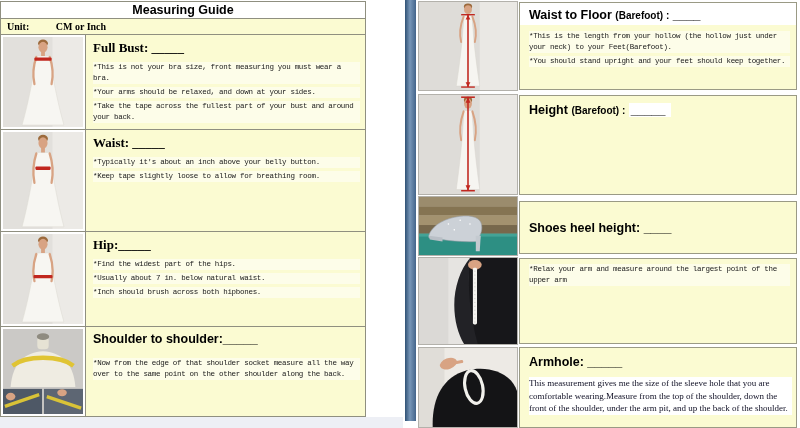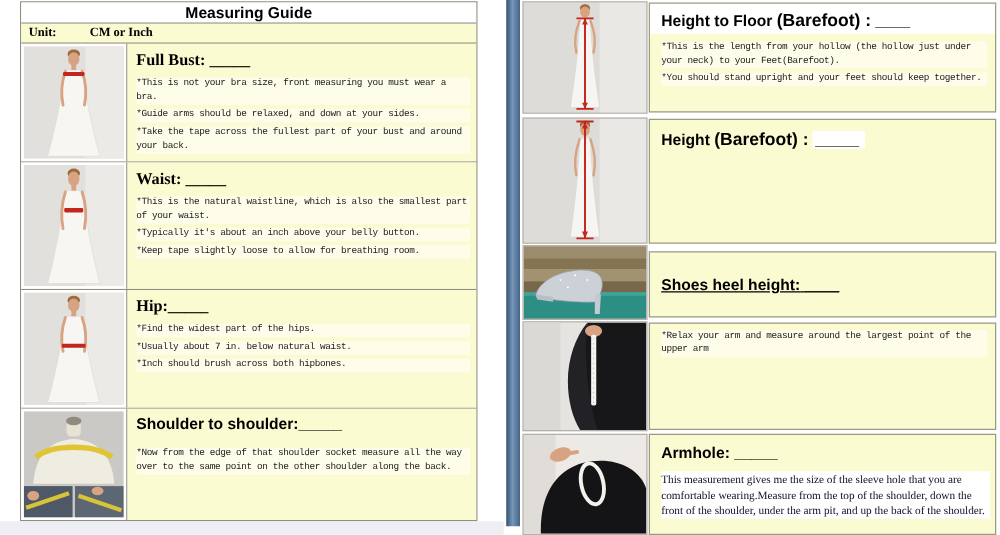--- a/index.html
+++ b/index.html
@@ -1,20 +1,20 @@
 <!DOCTYPE html>
 <html><head>
 <meta charset="utf-8">
 <style>
   html,body{margin:0;padding:0;background:#ffffff;}
   #screen{position:relative;width:800px;height:428px;background:#ffffff;overflow:hidden;
           font-family:"Liberation Sans",sans-serif;color:#000;}
 
   
-  .left-panel{position:absolute;left:16px;top:1px;width:366px;height:416px;
+  .left-panel{position:absolute;left:0;top:1px;width:366px;height:416px;
               border:1px solid #8f8f80;box-sizing:border-box;background:#fff;
               display:flex;flex-direction:column;}
   .lp-title{height:16px;line-height:16px;text-align:center;font-weight:bold;font-size:12.5px;
             border-bottom:1px solid #8f8f80;background:#fff;flex:0 0 auto;}
   .lp-unit{height:16px;line-height:15px;background:#fbfbd2;border-bottom:1px solid #8f8f80;
            font-family:"Liberation Serif",serif;font-weight:bold;font-size:10px;
            padding-left:6px;box-sizing:border-box;flex:0 0 auto;}
   .lp-unit .unit-value{margin-left:24px;}
   .lp-row{display:flex;border-bottom:1px solid #8f8f80;box-sizing:border-box;flex:0 0 auto;}
   .lp-row:last-child{border-bottom:none;}
@@ -35,21 +35,21 @@
   .bottom-strip{position:absolute;left:0;top:417px;width:403px;height:11px;background:#edeff5;}
 
   
   .right-panel{position:absolute;left:418px;top:0;width:382px;height:428px;}
   .rp-img{position:absolute;left:0;width:100px;box-sizing:border-box;
           border:1px solid #b3b1ab;background:#e4e2df;}
   .rp-img svg{width:100%;height:100%;display:block;}
   .rp-box{position:absolute;left:101px;width:278px;background:#fbfbd2;
           border:1px solid #9a9a85;box-sizing:border-box;padding:5px 6px 0 9px;overflow:hidden;}
   .rp-heading{font-weight:bold;font-size:12.5px;margin:2px 0 6px 0;}
-  .rp-h-small{font-size:14px;}
+  .rp-h-small{font-size:10px;}
   .band-white{background:#fff;margin:-5px -6px 6px -9px;padding:5px 6px 3px 9px;}
   .blank-white{background:#fff;padding:0 5px 0 2px;}
   .serif-para{font-family:"Liberation Serif",serif;font-size:9px;line-height:12.5px;
               background:#fff;margin:8px -2px 0 0;color:#101025;}
 </style>
 </head>
 <body>
 
 <div id="screen">
 
@@ -70,42 +70,41 @@
           <path d="M49,20 C52,28 53,38 51,47" stroke="#d8a383" stroke-width="2.4" fill="none" stroke-linecap="round"></path>
           <rect x="40" y="13" width="4" height="6" fill="#d8a383"></rect>
           <ellipse cx="42" cy="6.2" rx="5.2" ry="3.6" fill="#9c6a3c"></ellipse>
           <ellipse cx="42" cy="10.2" rx="4.8" ry="5.4" fill="#d8a383"></ellipse>
           <rect x="33" y="20.5" width="18" height="3.2" rx="1" fill="#c1271f"></rect>
         </svg>
       </div>
       <div class="lp-text">
         <div class="lp-heading">Full Bust: _____</div>
         <p class="bullet">*This is not your bra size, front measuring you must wear a bra.</p>
-        <p class="bullet">*Guide arms should be relaxed, and down at your sides.</p>
+        <p class="bullet">*Your arms should be relaxed, and down at your sides.</p>
         <p class="bullet">*Take the tape across the fullest part of your bust and around your back.</p>
       </div>
     </div>
 
     <div class="lp-row" style="height:102px;">
       <div class="lp-img">
         <svg viewBox="0 0 84 90" preserveAspectRatio="none">
           <rect width="84" height="90" fill="#e2e0dc"></rect>
             <rect x="52" width="32" height="90" fill="#eceae6"></rect>
           <path d="M20,88 C26,68 30,48 33,32 L34,19 L50,19 L51,32 C54,48 58,68 64,88 Z" fill="#f7f6f2" stroke="#dcd9d2" stroke-width="0.5"></path>
           <path d="M35,20 C32,28 31,38 33,47" stroke="#d8a383" stroke-width="2.4" fill="none" stroke-linecap="round"></path>
           <path d="M49,20 C52,28 53,38 51,47" stroke="#d8a383" stroke-width="2.4" fill="none" stroke-linecap="round"></path>
           <rect x="40" y="13" width="4" height="6" fill="#d8a383"></rect>
           <ellipse cx="42" cy="6.2" rx="5.2" ry="3.6" fill="#9c6a3c"></ellipse>
           <ellipse cx="42" cy="10.2" rx="4.8" ry="5.4" fill="#d8a383"></ellipse>
           <rect x="34" y="32" width="16" height="3.2" rx="1" fill="#c1271f"></rect>
         </svg>
       </div>
       <div class="lp-text">
         <div class="lp-heading">Waist: _____</div>
-        <p class="bullet">*This is the natural waistline, which is also the smallest part of your waist.</p>
         <p class="bullet">*Typically it's about an inch above your belly button.</p>
         <p class="bullet">*Keep tape slightly loose to allow for breathing room.</p>
       </div>
     </div>
 
     <div class="lp-row" style="height:95px;">
       <div class="lp-img">
         <svg viewBox="0 0 84 90" preserveAspectRatio="none">
           <rect width="84" height="90" fill="#e2e0dc"></rect>
             <rect x="52" width="32" height="90" fill="#eceae6"></rect>
@@ -165,21 +164,21 @@
         <ellipse cx="50" cy="7.8" rx="4" ry="4.6" fill="#d8a383"></ellipse>
         <line x1="43" y1="13" x2="57" y2="13" stroke="#c1271f" stroke-width="1.4"></line>
         <line x1="50" y1="13" x2="50" y2="87" stroke="#c1271f" stroke-width="1.6"></line>
         <line x1="43" y1="87" x2="57" y2="87" stroke="#c1271f" stroke-width="1.4"></line>
         <path d="M50,13 L47.6,18 L52.4,18 Z" fill="#c1271f"></path>
         <path d="M50,87 L47.6,82 L52.4,82 Z" fill="#c1271f"></path>
       </svg>
     </div>
     <div class="rp-box" style="top:2px;height:88px;">
       <div class="rp-heading band-white">
-        <span>Height to Floor</span>
+        <span>Waist to Floor</span>
         <span class="rp-h-small">(Barefoot) :</span>
         <span>____</span>
       </div>
       <p class="bullet">*This is the length from your hollow (the hollow just under your neck) to your Feet(Barefoot).</p>
       <p class="bullet">*You should stand upright and your feet should keep together.</p>
     </div>
 
     <div class="rp-img" style="top:94px;height:101px;">
       <svg viewBox="0 0 100 90" preserveAspectRatio="none">
         <rect width="100" height="90" fill="#dedcd8"></rect>
@@ -215,21 +214,21 @@
           <rect y="38" width="100" height="3" fill="#43a396"></rect>
         <path d="M10,40 C12,32 22,24 36,21 C50,18 60,20 63,26 C65,31 64,36 62,40 L60,46 C46,47 26,45 10,42 Z" fill="#ccd1d7" stroke="#9aa0a8" stroke-width="0.6"></path>
         <path d="M58,40 L63,40 L62,56 L58,56 Z" fill="#c4cad0"></path>
         <path d="M10,40 L24,42 L24,46 L11,44 Z" fill="#b9bfc6"></path>
         <circle cx="30" cy="28" r="0.8" fill="#fff"></circle>
           <circle cx="42" cy="24" r="0.8" fill="#fff"></circle>
         <circle cx="52" cy="28" r="0.8" fill="#fff"></circle>
           <circle cx="36" cy="34" r="0.8" fill="#fff"></circle>
       </svg>
     </div>
-    <div class="rp-box" style="top:201px;height:53px;padding-top:17px;text-decoration:underline;">
+    <div class="rp-box" style="top:201px;height:53px;padding-top:17px;">
       <div class="rp-heading">
         <span>Shoes heel height:</span>
         <span>____</span>
       </div>
     </div>
 
     <div class="rp-img" style="top:257px;height:88px;">
       <svg viewBox="0 0 100 88" preserveAspectRatio="none">
         <rect width="100" height="88" fill="#e6e4e1"></rect>
           <rect x="0" width="30" height="88" fill="#dbd9d6"></rect>

